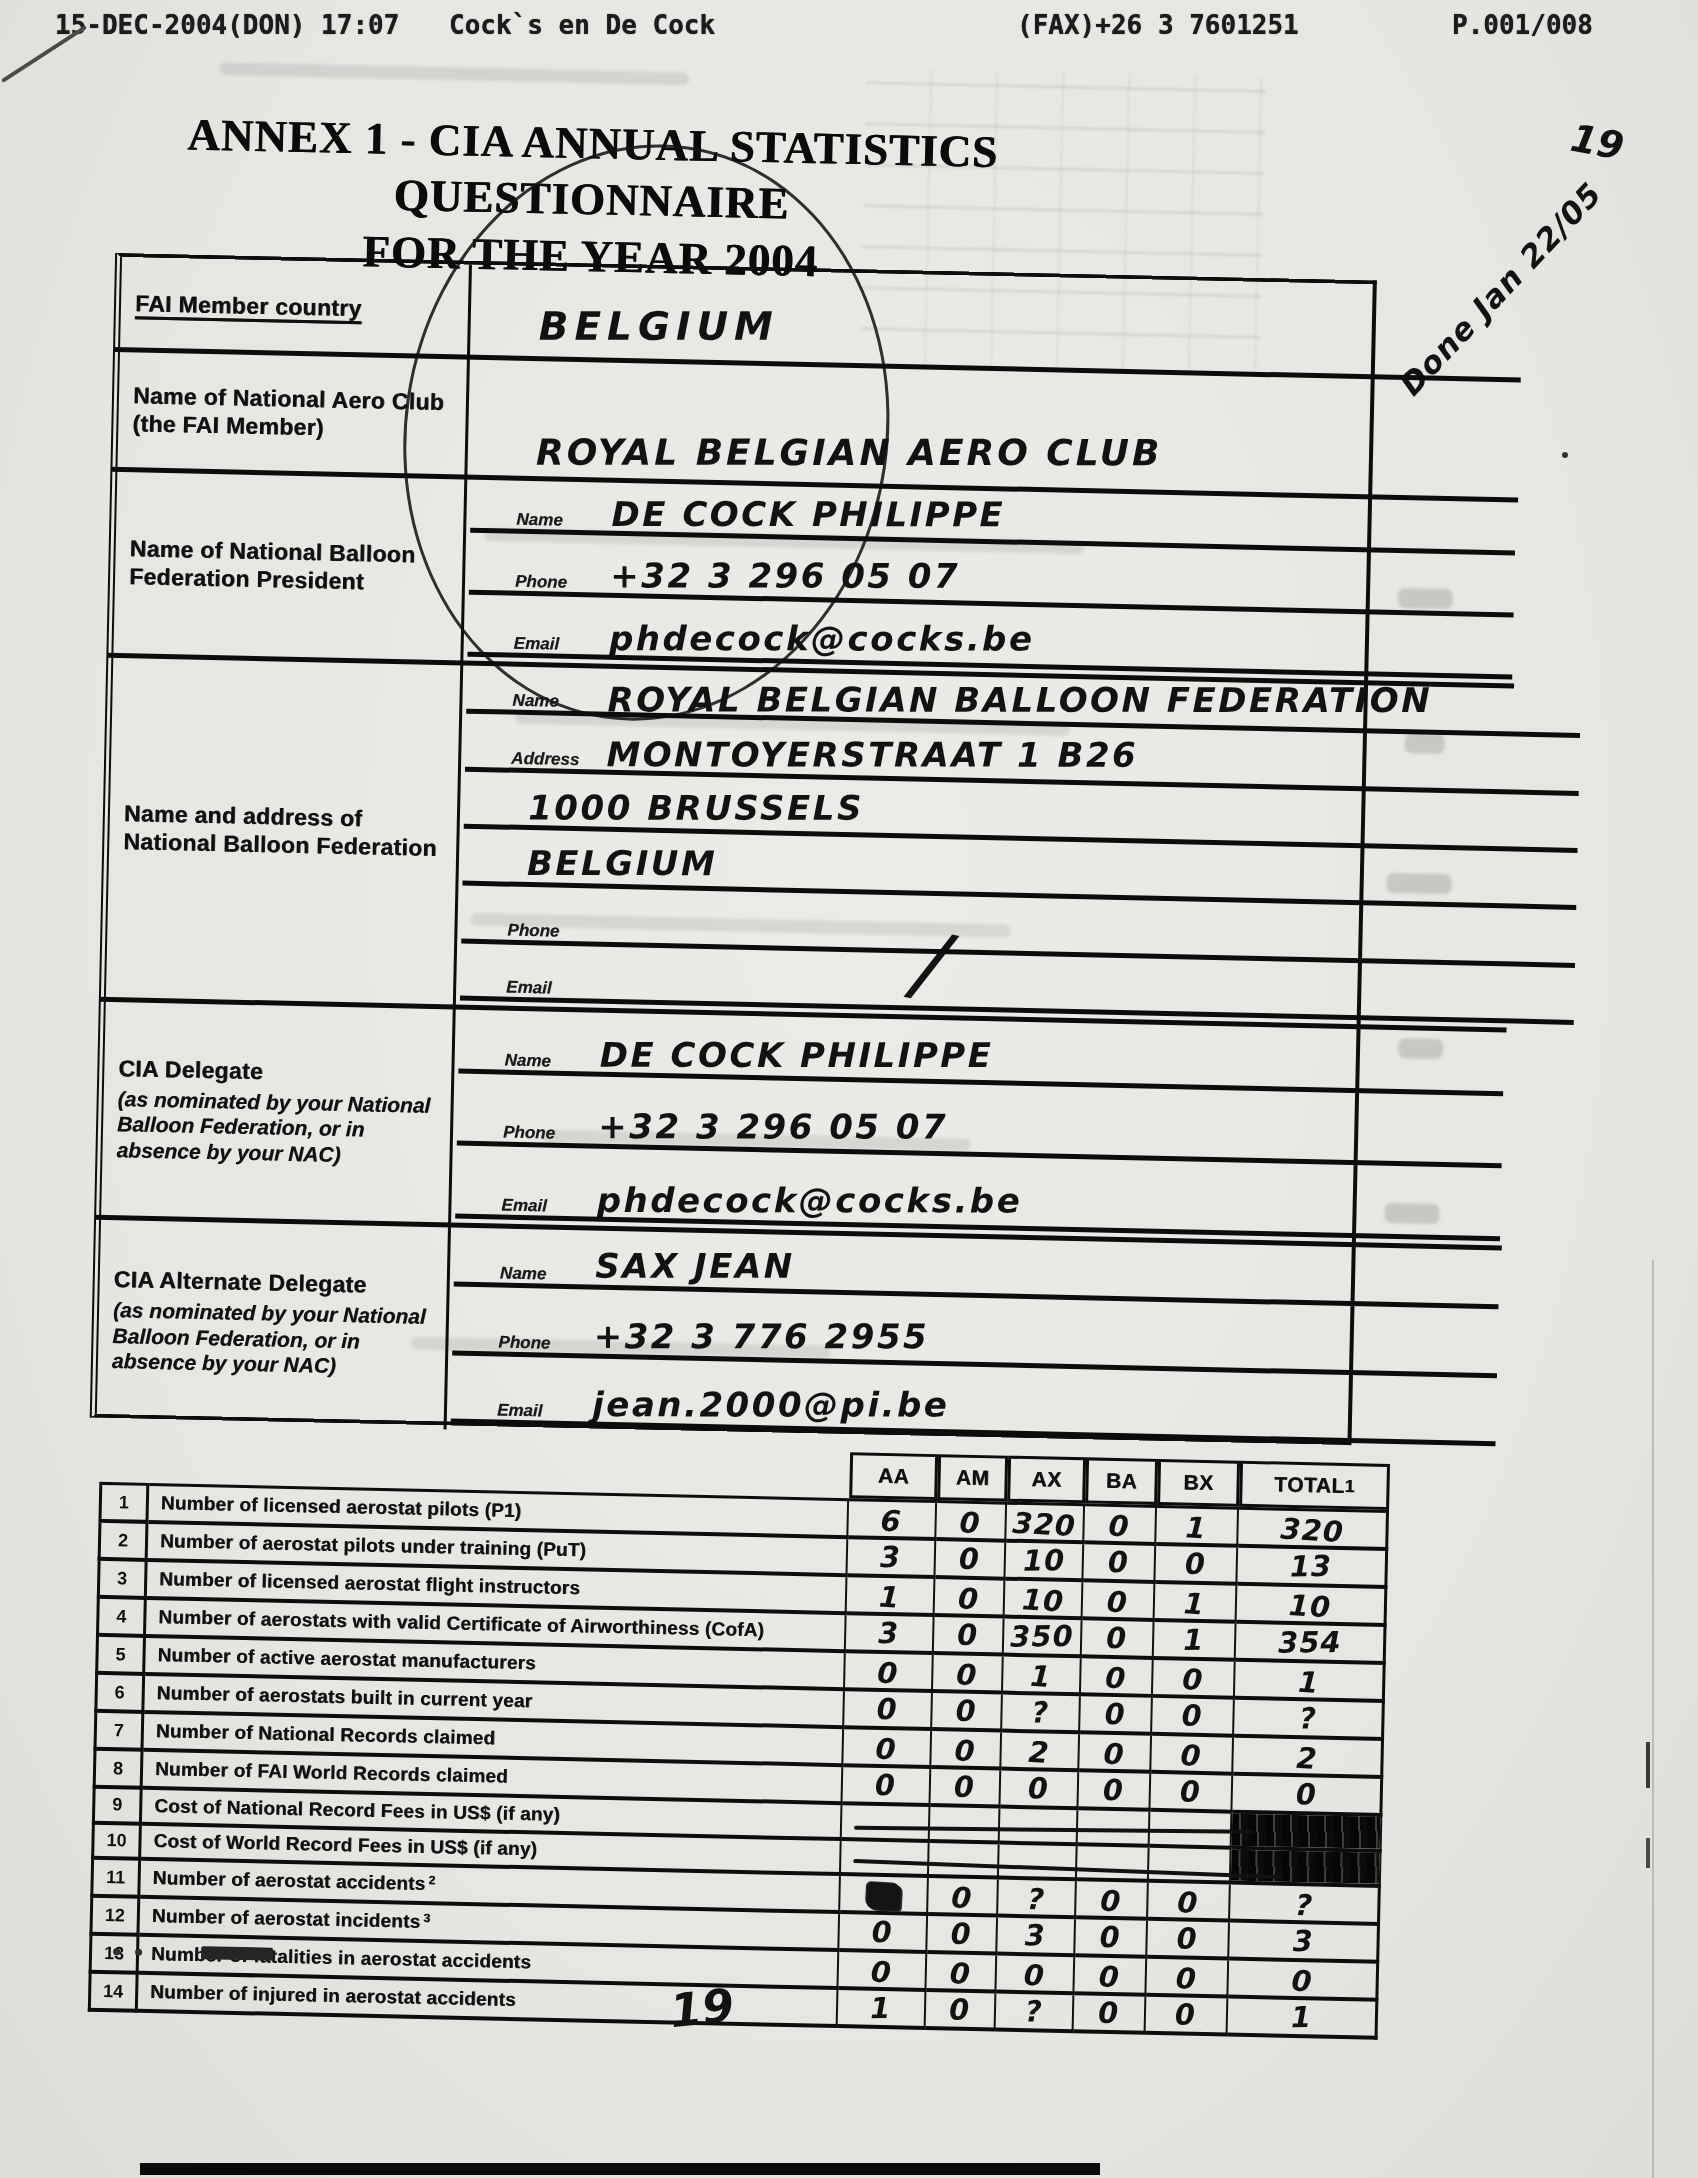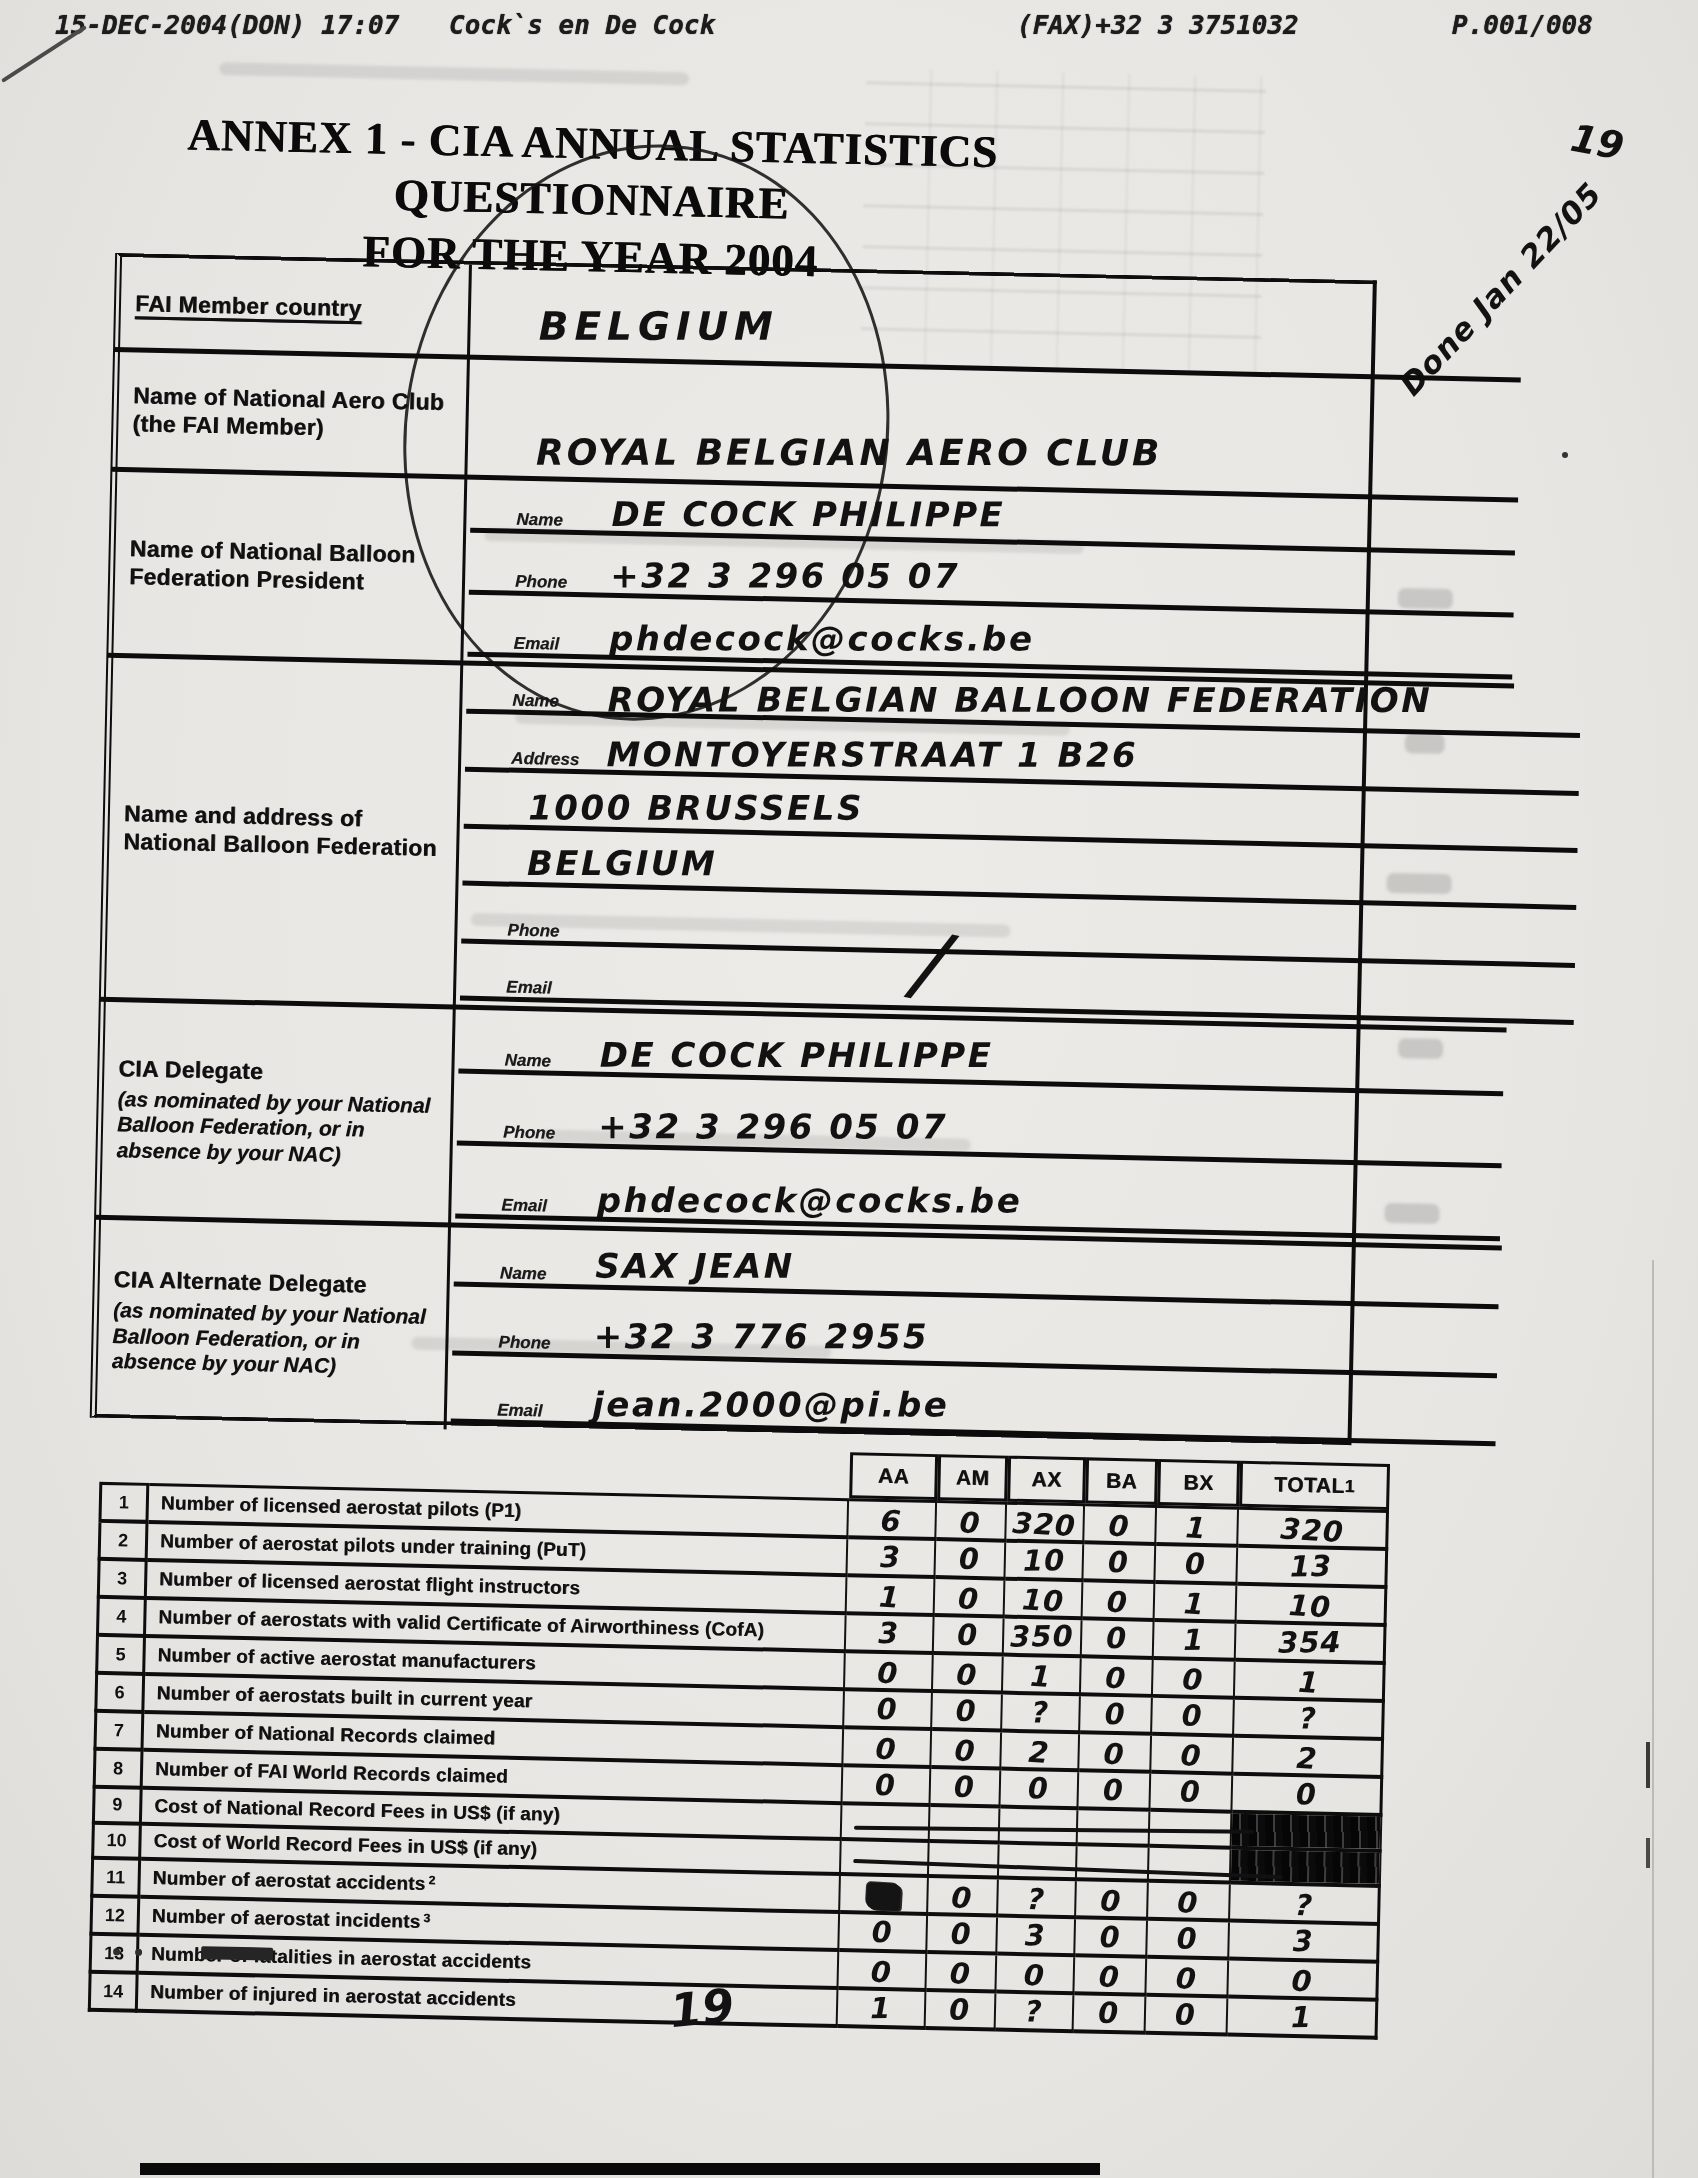--- a/index.html
+++ b/index.html
@@ -4,21 +4,21 @@
 <style>
   html,body{margin:0;padding:0;background:#9a9a97;}
   .page{position:relative;width:1698px;height:2178px;margin:0 auto;overflow:hidden;
         background:
           radial-gradient(ellipse at 50% 40%, #ecebe8 0%, #e7e6e3 60%, #dddcd8 100%);
         font-family:"Liberation Sans", sans-serif; color:#101010;}
   
   .faxline{position:absolute;top:10px;left:0;width:100%;height:40px;
            font-family:"DejaVu Sans Mono", monospace;font-size:26px;font-weight:bold;color:#1c1c1c;
            text-shadow:0 0 1px #1c1c1c;}
-  .fx{position:absolute;white-space:nowrap;font-style:italic;}
+  .fx{position:absolute;white-space:nowrap;}
   .fx1{left:55px}.fx2{left:449px}.fx3{left:1017px}.fx4{left:1452px}
 
   
   .tilt{position:absolute;left:0;top:0;width:100%;height:100%;
         transform:rotate(1.25deg);transform-origin:120px 260px;}
 
   .title{position:absolute;left:60px;top:105px;width:1060px;text-align:center;
          font-family:"Liberation Serif", serif;font-weight:bold;font-size:45px;line-height:1.25;
          color:#0b0b0b;letter-spacing:1px;text-shadow:0.8px 0 0 #0b0b0b;}
 
@@ -108,21 +108,21 @@
                     repeating-linear-gradient(90deg,transparent 0 64px,rgba(70,70,70,.12) 64px 66px);}
 </style>
 </head>
 <body>
 
 <div class="page">
 
   <div class="faxline">
     <span class="fx fx1">15-DEC-2004(DON) 17:07</span>
     <span class="fx fx2">Cock`s en De Cock</span>
-    <span class="fx fx3">(FAX)+32 3 3751032</span>
+    <span class="fx fx3">(FAX)+26 3 7601251</span>
     <span class="fx fx4">P.001/008</span>
   </div>
 
   <div class="stroke-tl"></div>
 
   <div class="tilt">
 
     <div class="ggrid"></div>
     <div class="gbar" style="left:215px;top:60px;width:470px;height:13px"></div>
     <div class="gbar" style="left:490px;top:520px;width:600px;height:13px"></div>

